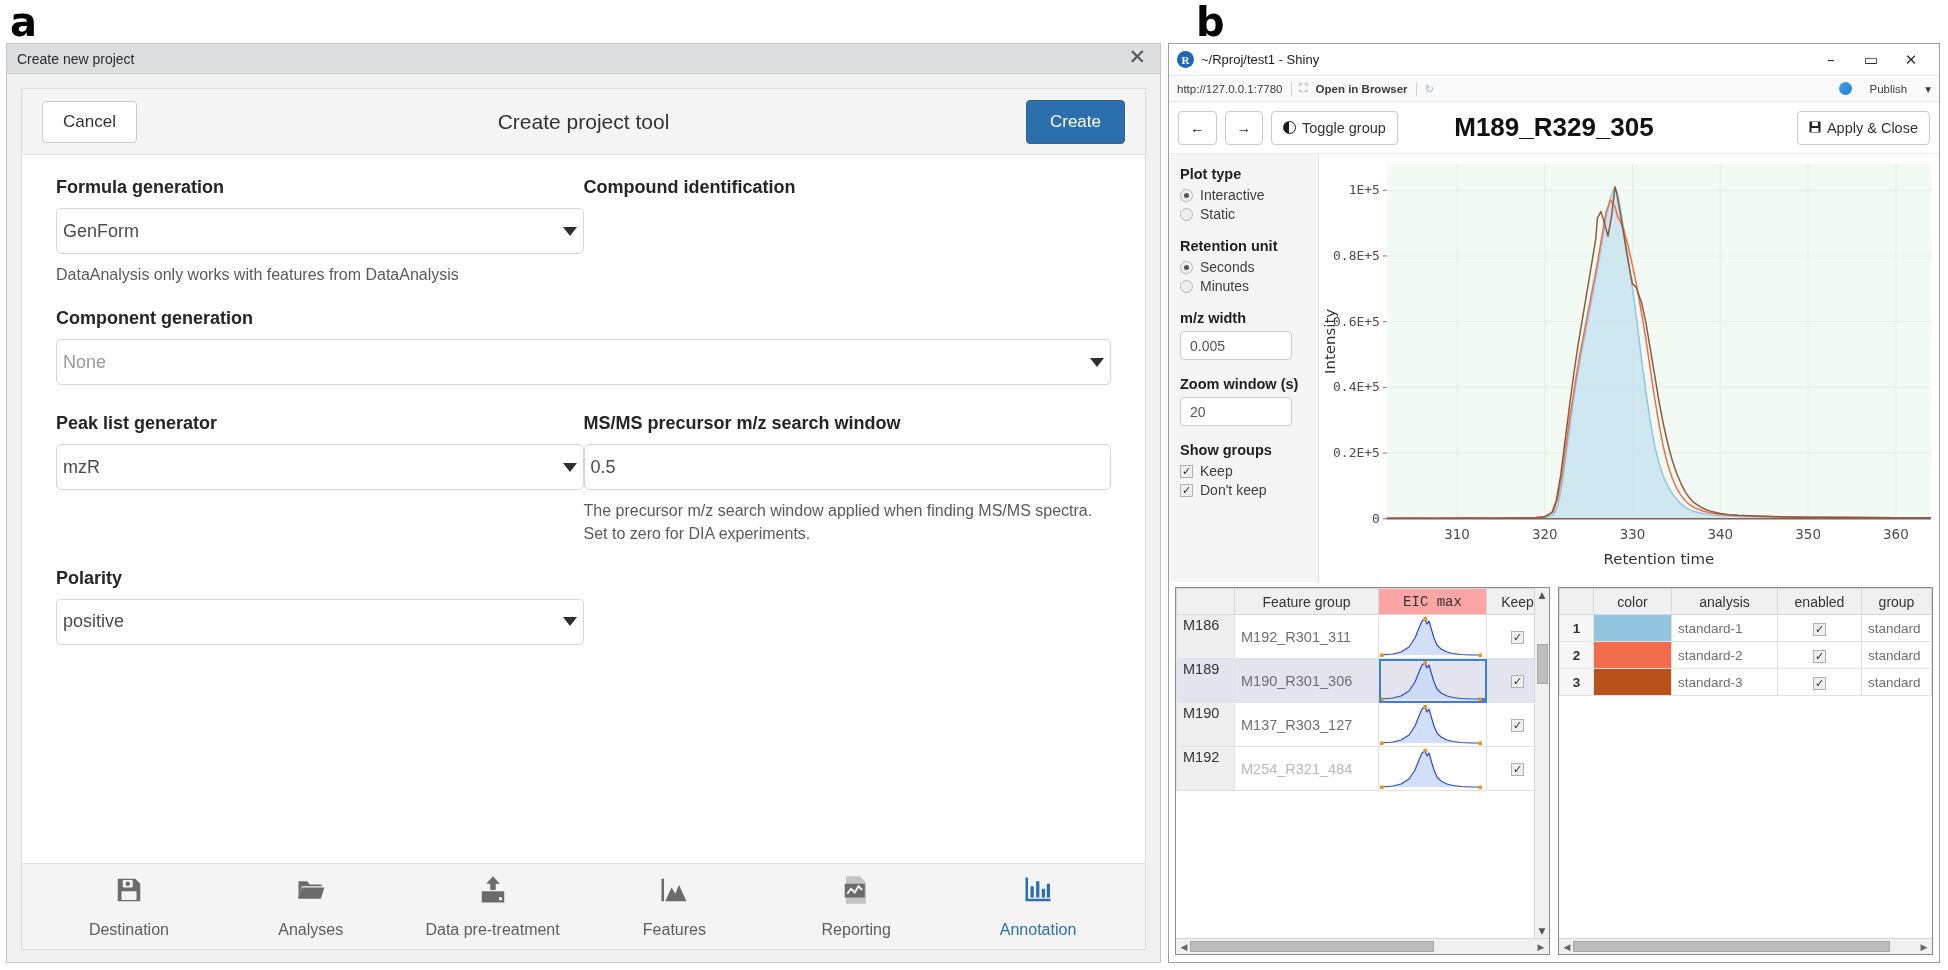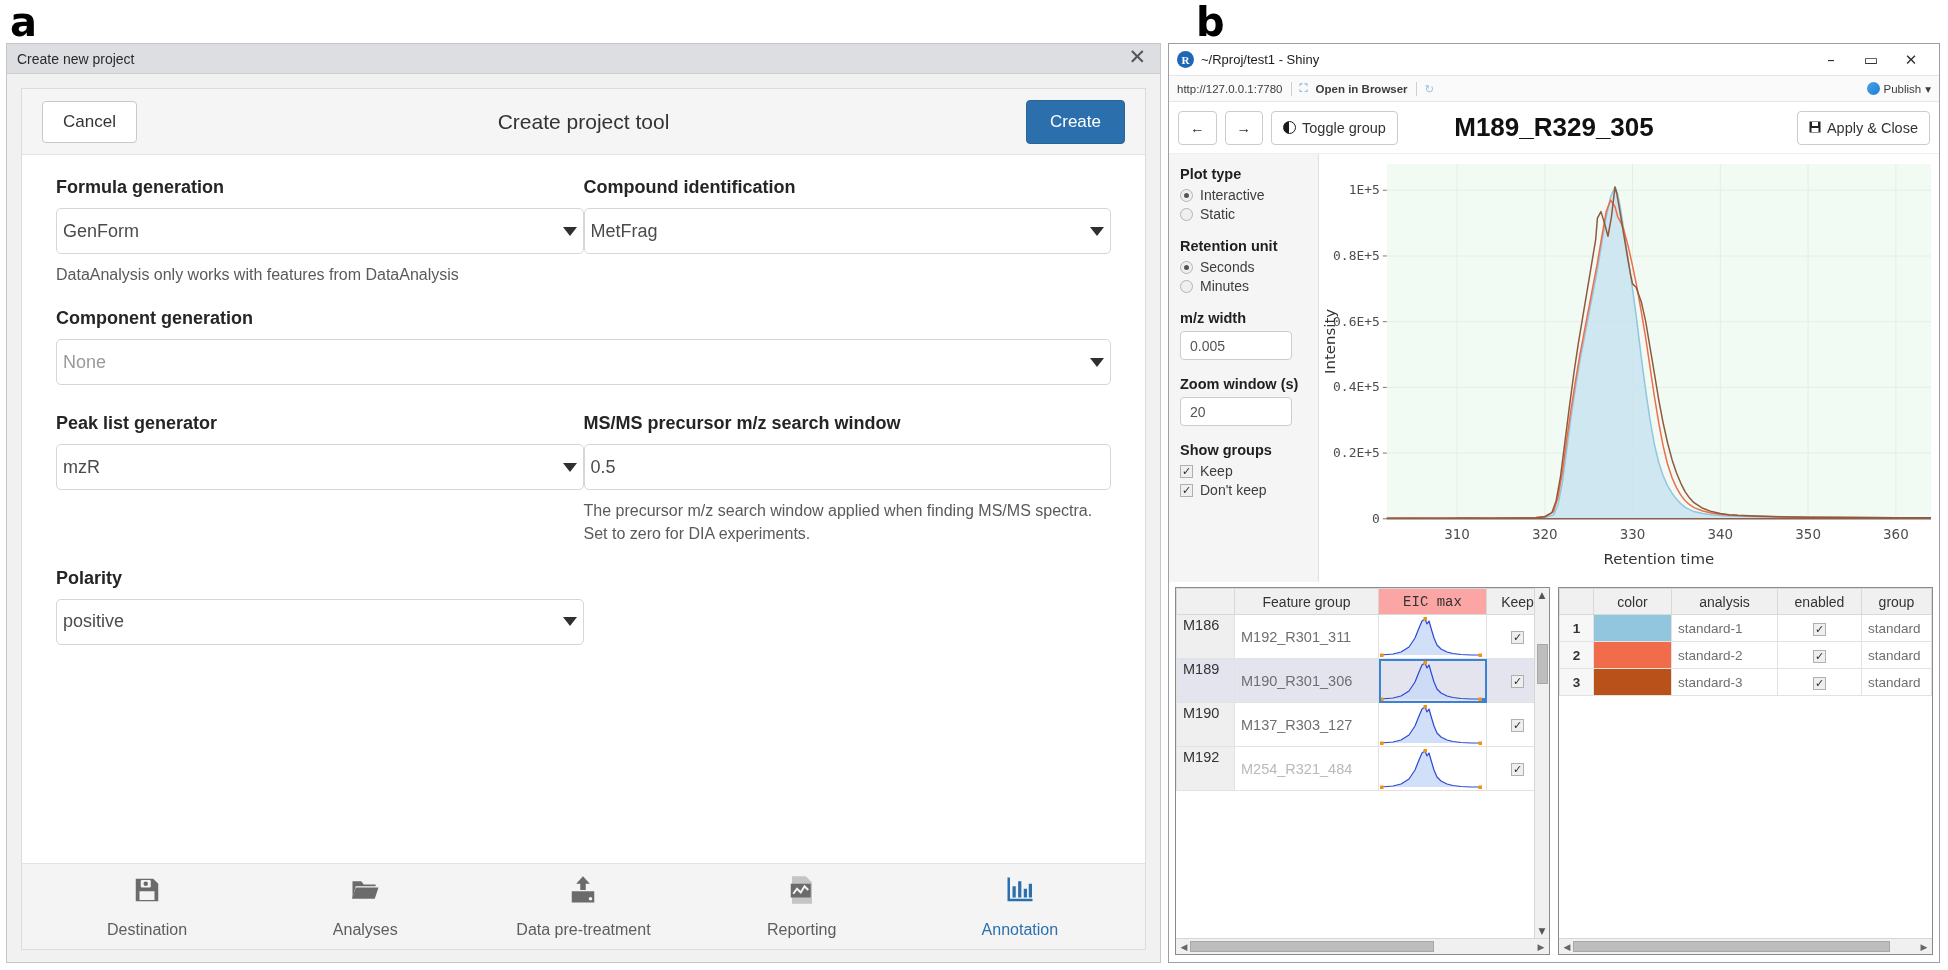--- a/index.html
+++ b/index.html
@@ -209,21 +209,21 @@
   .b-urlbar {
     height: 26px;
     background: #fafafa;
     border-bottom: 1px solid #e6e6e6;
     display: flex; align-items: center;
     padding: 0 8px; gap: 8px;
     flex: 0 0 auto;
     font-size: 11.5px; color: #3c3c3c;
   }
   .vsep { width: 1px; height: 14px; background: #d0d0d0; }
-  .urlbar-right { margin-left: auto; display: flex; align-items: center; gap: 4px; }
+  .urlbar-right { margin-left: auto; display: flex; align-items: center; gap: 18px; }
   .pub-ico {
     width: 13px; height: 13px; border-radius: 50%;
     background: linear-gradient(135deg,#4ba3e3,#1c7ed6);
     display:inline-block;
   }
   .b-apptoolbar {
     height: 52px;
     background: #fff;
     display: flex; align-items: center;
     padding: 0 9px; gap: 8px;
@@ -418,24 +418,20 @@
             <div class="form-col">
               <div class="fld-label">Formula generation</div>
               <div class="sel">
                 <span>GenForm</span>
                 <span class="caret"></span>
               </div>
               <div class="hint">DataAnalysis only works with features from DataAnalysis</div>
             </div>
             <div class="form-col">
               <div class="fld-label">Compound identification</div>
-              <div class="sel">
-                <span>MetFrag</span>
-                <span class="caret"></span>
-              </div>
             </div>
           </div>
 
           <div class="gap-s"></div>
 
           <div class="form-row">
             <div class="form-col full">
               <div class="fld-label">Component generation</div>
               <div class="sel placeholderish">
                 <span>None</span>
@@ -501,20 +497,29 @@
             </div>
             <div class="tool">
               <span>
                 <svg width="30" height="30" viewBox="0 0 24 24">
                   <path fill="#6b6b6b" d="M12 1l5.5 6h-3.3v5h-4.4V7H6.5L12 1z"></path>
                   <path fill="#6b6b6b" d="M3 13h18v9H3v-9z"></path>
                   <circle cx="18" cy="19" r="1.4" fill="#f4f4f4"></circle>
                 </svg>
               </span>
               <span class="tlabel">Data pre-treatment</span>
+            </div>
+            <div class="tool">
+              <span>
+                <svg width="30" height="30" viewBox="0 0 24 24">
+                  <path fill="#6b6b6b" d="M2 3h2v18H2V3z"></path>
+                  <path fill="#6b6b6b" d="M5 21l5-11 3 5 3-7 6 13H5z"></path>
+                </svg>
+              </span>
+              <span class="tlabel">Features</span>
             </div>
             <div class="tool">
               <span>
                 <svg width="30" height="30" viewBox="0 0 24 24">
                   <path fill="#6b6b6b" d="M4 1h11l5 5v17H4V1z" opacity="0.35"></path>
                   <path fill="#6b6b6b" d="M3 7h16v11H3V7z"></path>
                   <polyline points="5,15 8,11 11,14 14,9 17,12" fill="none" stroke="#f4f4f4" stroke-width="1.6"></polyline>
                 </svg>
               </span>
               <span class="tlabel">Reporting</span>

